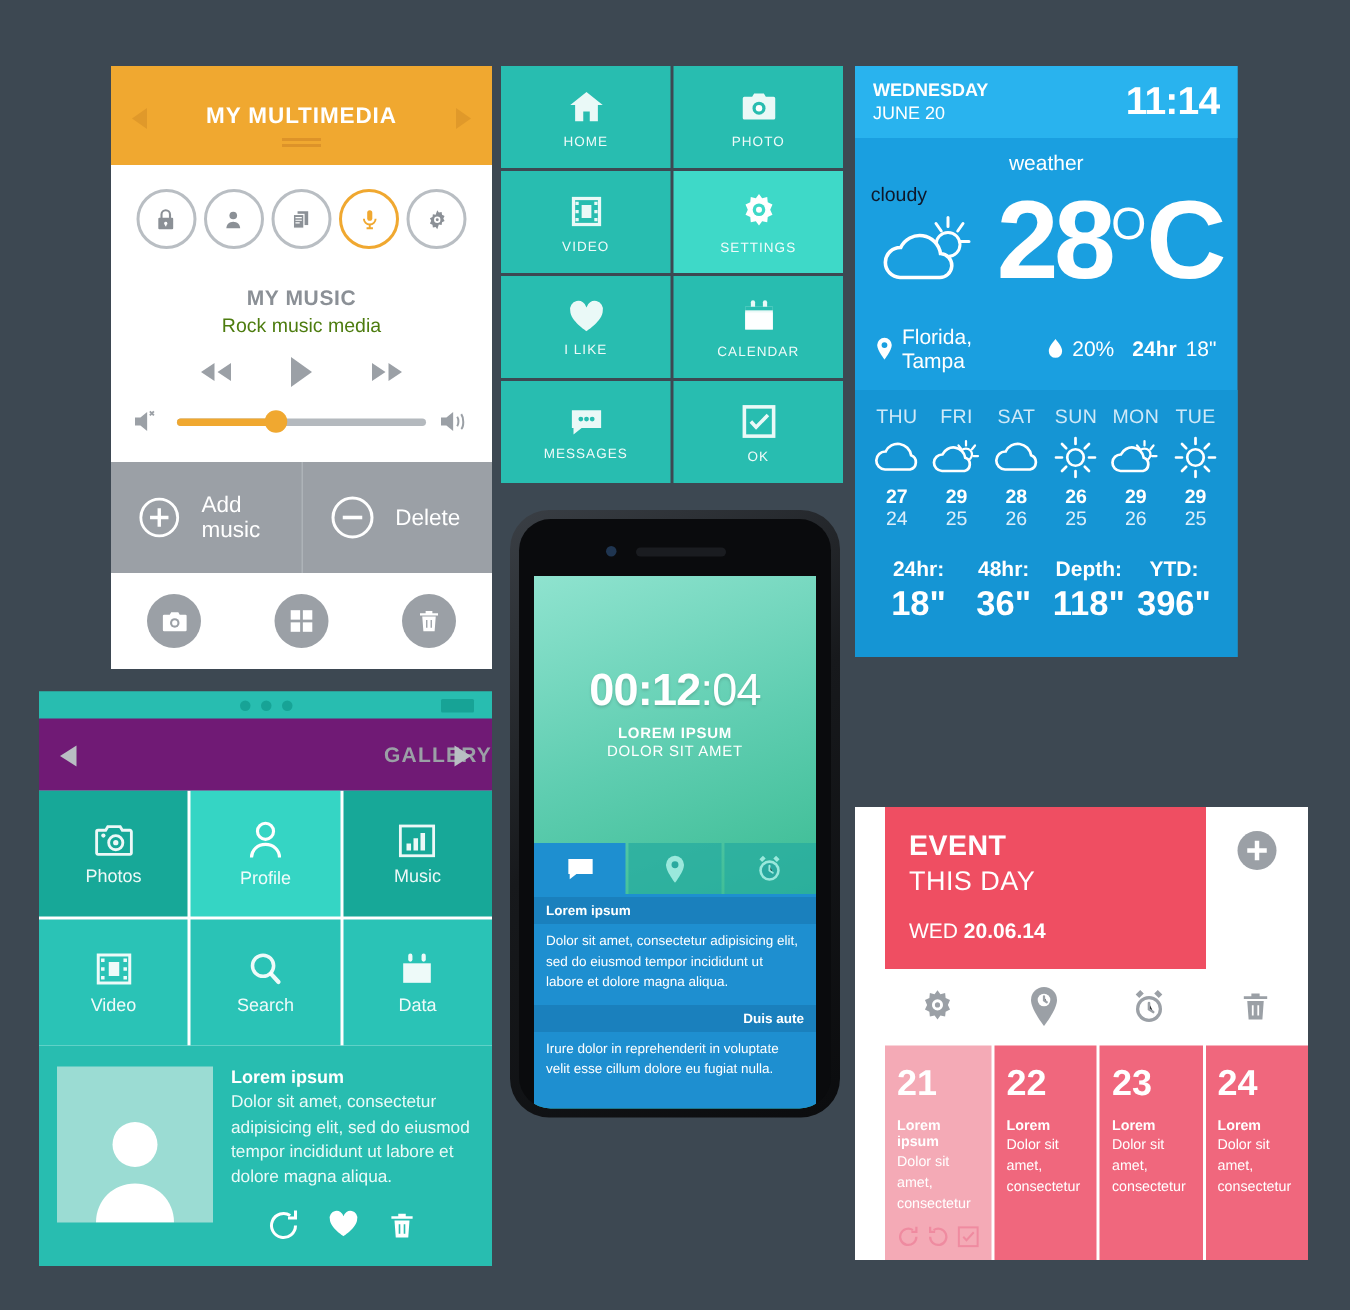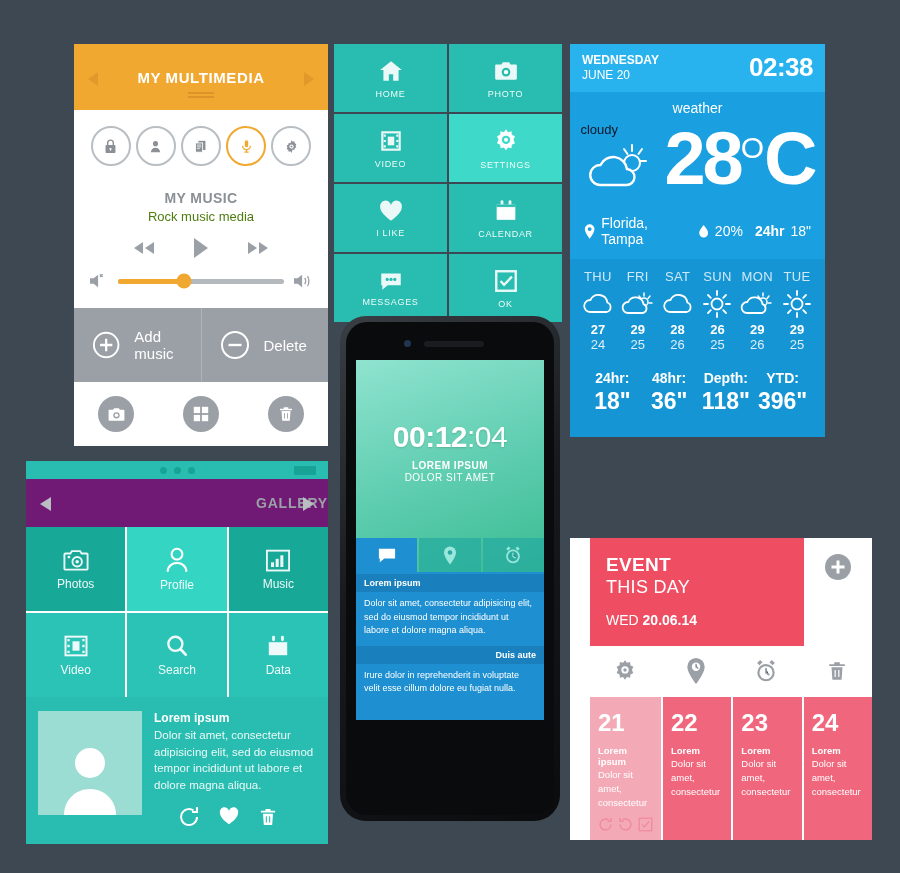--- a/index.html
+++ b/index.html
@@ -102,21 +102,21 @@
   .gt span { color: rgba(255,255,255,.92); font-size: 12px; }
   .g-card { display: flex; gap: 12px; padding: 14px 12px 16px; }
   .g-av { width: 104px; height: 104px; background: #9bdcd3; display: flex;
           align-items: flex-end; justify-content: center; flex-shrink: 0; }
   .g-txt { flex: 1; }
   .g-txt h4 { color: #fff; font-size: 12px; font-weight: bold; }
   .g-txt p { color: #eafaf8; font-size: 11.5px; line-height: 1.45; margin-top: 2px; }
   .g-icons { display: flex; gap: 18px; margin-top: 12px; padding-left: 24px; }
 
   
-  #phone { left: 340px; top: 316px; width: 220px; height: 505px;
+  #phone { left: 340px; top: 340px; width: 220px; height: 405px;
            background: linear-gradient(145deg,#3a3f45 0%,#17191c 45%,#0b0c0e 100%);
            border-radius: 26px; padding: 6px; }
   .ph-inner { width: 100%; height: 100%; background: #0a0b0d; border-radius: 21px;
               position: relative; overflow: hidden; }
   .ph-cam { position: absolute; left: 58px; top: 18px; width: 7px; height: 7px;
             border-radius: 50%; background: #1f3550; }
   .ph-spk { position: absolute; left: 78px; top: 19px; width: 60px; height: 6px;
             border-radius: 3px; background: #1a1c20; }
   .ph-screen { position: absolute; left: 10px; top: 38px; width: 188px; height: 360px;
                background: linear-gradient(160deg,#8fe3cf 0%,#5ecdb0 35%,#35b98e 70%,#2ea882 100%);
@@ -339,21 +339,21 @@
     <span>OK</span>
   </div>
 </div>
 
 <div class="panel" id="weather">
   <div class="w-top">
     <div class="w-day">
       <b>WEDNESDAY</b>
       <em>JUNE 20</em>
     </div>
-    <div class="w-time">02:38</div>
+    <div class="w-time">11:14</div>
   </div>
   <div class="w-label">weather</div>
   <div class="w-main">
     <div>
       <div class="w-cond">cloudy</div>
       <svg width="76" height="54" viewBox="0 0 76 54">
         <g stroke="#fff" stroke-width="2" fill="none" stroke-linecap="round">
           <path d="M52 6v6M62 10l-3.5 5M66 22h-6M44 10l3.5 5"></path>
           <circle cx="52" cy="24" r="8"></circle>
         </g>

